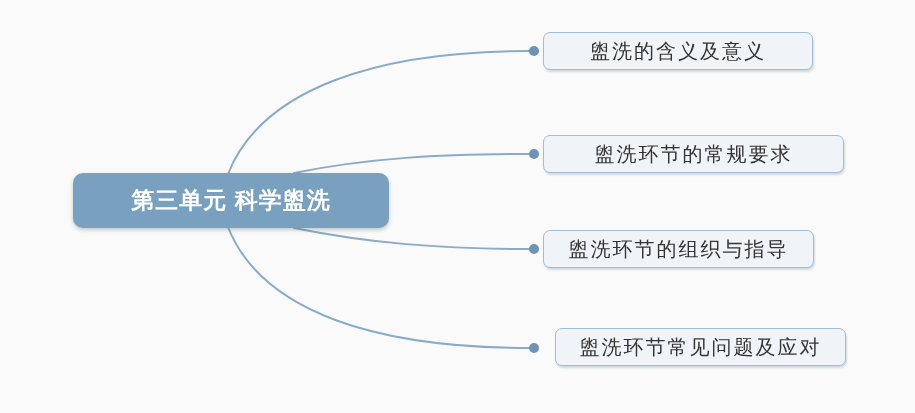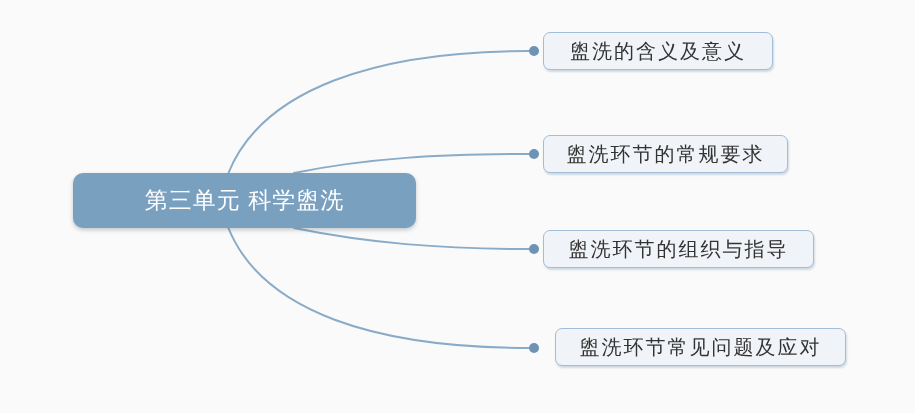--- a/index.html
+++ b/index.html
@@ -26,45 +26,45 @@
     position: absolute;
     box-sizing: border-box;
     display: flex;
     align-items: center;
     justify-content: center;
     white-space: nowrap;
   }
   .root-node {
     left: 73px;
     top: 173px;
-    width: 343px;
+    width: 316px;
     height: 55px;
     background: #7aa0c0;
     border-radius: 10px;
     color: #ffffff;
     font-size: 23px;
-    font-weight: normal;
+    font-weight: bold;
     letter-spacing: 1px;
     box-shadow: 0 2px 4px rgba(60, 80, 100, 0.30);
     z-index: 2;
   }
   .child-node {
     background: #f0f3f7;
     border: 1.5px solid #a2bdd7;
     border-radius: 7px;
     color: #333333;
     font-size: 20px;
     letter-spacing: 2px;
     height: 38px;
     left: 543px;
     box-shadow: 1px 2px 2px rgba(110, 140, 170, 0.30);
     z-index: 2;
   }
-  .child-1 { top: 32px;  width: 230px; }
-  .child-2 { top: 135px; width: 245px; text-align: right; }
+  .child-1 { top: 32px;  width: 270px; }
+  .child-2 { top: 135px; width: 301px; text-align: right; }
   .child-3 { top: 230px; width: 271px; }
   .child-4 { top: 328px; width: 291px; margin-left: 12px; }
 </style>
 </head>
 <body>
 
 <div class="canvas">
 
   <svg class="connectors" viewBox="0 0 915 413" xmlns="http://www.w3.org/2000/svg">
     <g fill="none" stroke="#8aabc8" stroke-width="2" stroke-linecap="round">

